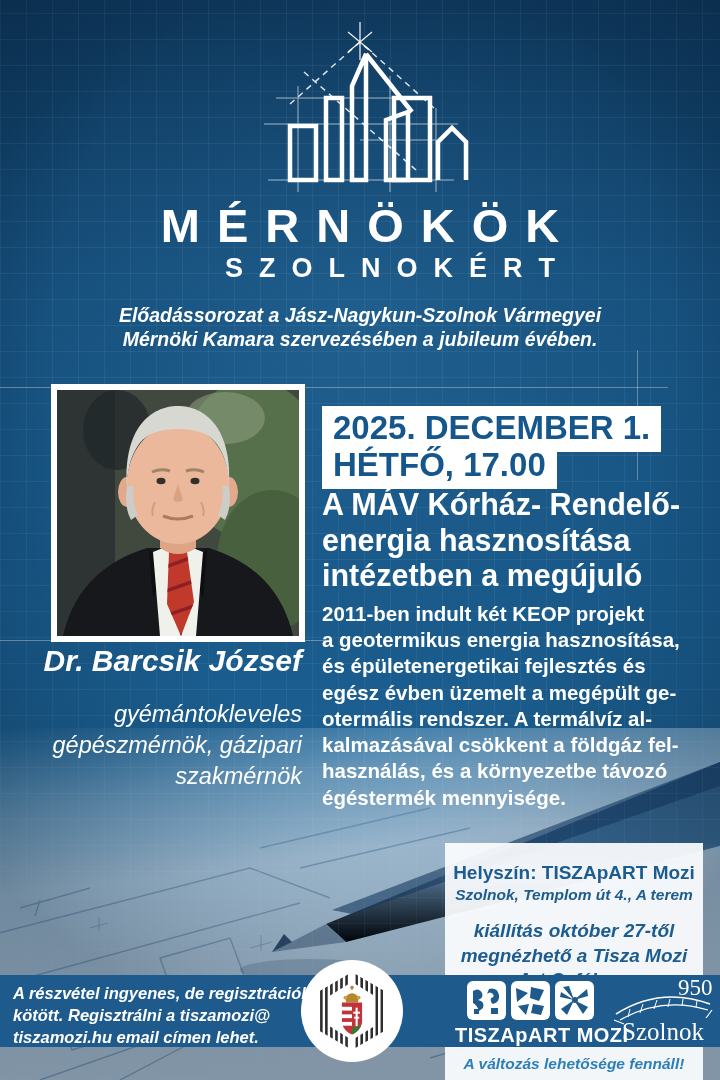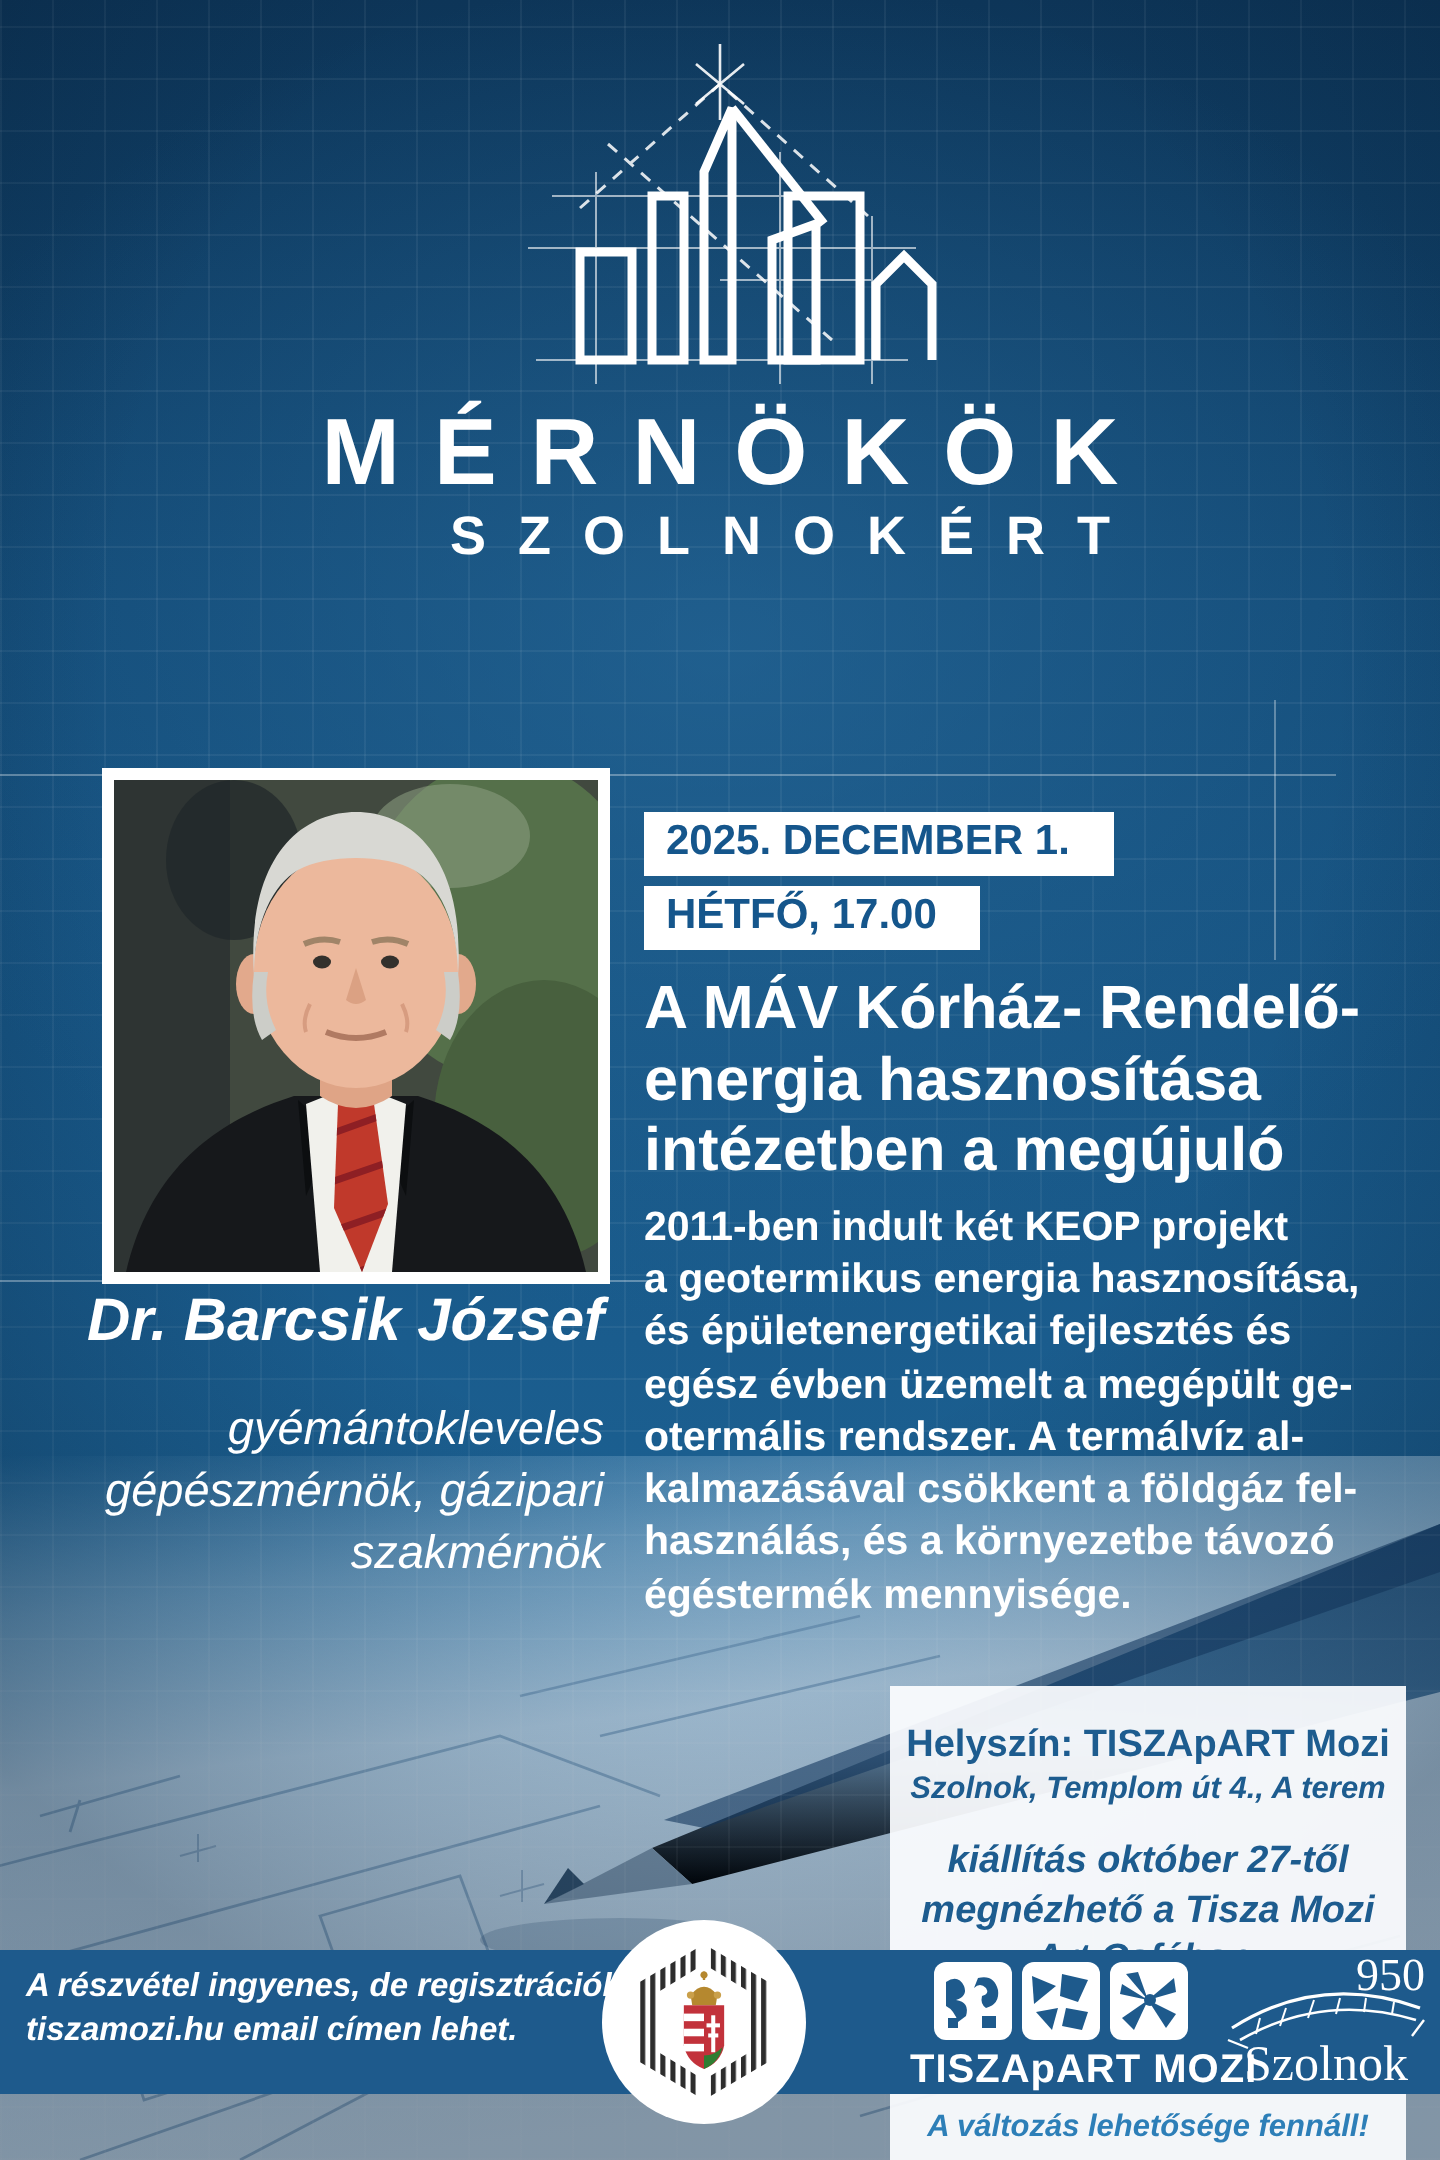--- a/index.html
+++ b/index.html
@@ -29,21 +29,21 @@
     font-size:19.5px;font-weight:700;font-style:italic;line-height:1.25;z-index:3;}
   
   .photo{position:absolute;left:51px;top:384px;width:242px;height:246px;border:6px solid #fff;
     z-index:4;background:#3c4440;}
   .photo svg{display:block;}
   .speaker{position:absolute;left:10px;top:643px;width:292px;text-align:right;color:#fff;z-index:4;}
   .speaker-name{font-size:30px;font-weight:700;font-style:italic;line-height:1.2;}
   .speaker-cred{font-size:23.5px;font-style:italic;line-height:1.32;margin-top:20px;}
   
   .badge{position:absolute;left:322px;background:#fff;color:#15568c;font-weight:700;
-    font-size:21px;padding:3px 22px 5px 11px;white-space:nowrap;z-index:4;}
+    font-size:33px;padding:3px 11px 5px 11px;white-space:nowrap;z-index:4;}
   .badge1{top:406px;}
   .badge2{top:443px;}
   .event-title{position:absolute;left:322px;top:487px;width:396px;color:#fff;
     font-size:30.5px;font-weight:800;line-height:1.17;z-index:4;}
   .event-title div{white-space:nowrap;}
   .event-body{position:absolute;left:322px;top:601px;width:398px;color:#fff;
     font-size:20.5px;font-weight:600;line-height:1.28;z-index:4;}
   .event-body div{white-space:nowrap;}
   
   .blueprint{position:absolute;left:0;top:728px;width:720px;height:352px;z-index:0;}
@@ -158,20 +158,24 @@
           <path d="M146,160 V100 L168,92 V160 Z"></path>
           <rect x="154" y="78" width="36" height="82"></rect>
           <path d="M198,160 V122 L212,108 L226,122 V160"></path>
         </g>
       </g>
     </svg>
   </div>
 
   <div class="brand-title">MÉRNÖKÖK</div>
   <div class="brand-sub">SZOLNOKÉRT</div>
+  <div class="series">
+    <div>Előadássorozat a Jász-Nagykun-Szolnok Vármegyei</div>
+    <div>Mérnöki Kamara szervezésében a jubileum évében.</div>
+  </div>
 
   <div class="photo">
     <svg width="242" height="246" viewBox="0 0 242 246">
       <defs>
         <clipPath id="tieClip">
             <path d="M112,162 L130,162 L137,212 L124,246 L110,214 Z"></path>
           </clipPath>
       </defs>
 
       <rect width="242" height="246" fill="#41493f"></rect>
@@ -250,20 +254,21 @@
       <div>kiállítás október 27-től</div>
       <div>megnézhető a Tisza Mozi</div>
       <div>Art Caféban.</div>
     </div>
   </div>
 
   <div class="bottom-bar"></div>
 
   <div class="reg-text">
     <div>A részvétel ingyenes, de regisztrációhoz</div>
+    <div>kötött. Regisztrálni a tiszamozi@</div>
     <div>tiszamozi.hu email címen lehet.</div>
   </div>
 
   <div class="chamber">
     <svg width="84" height="84" viewBox="0 0 100 100">
       <defs>
         <pattern id="bars" width="6" height="6" patternUnits="userSpaceOnUse">
           <rect width="6" height="6" fill="#ffffff"></rect>
           <rect width="3" height="6" fill="#2d2d2d"></rect>
         </pattern>

